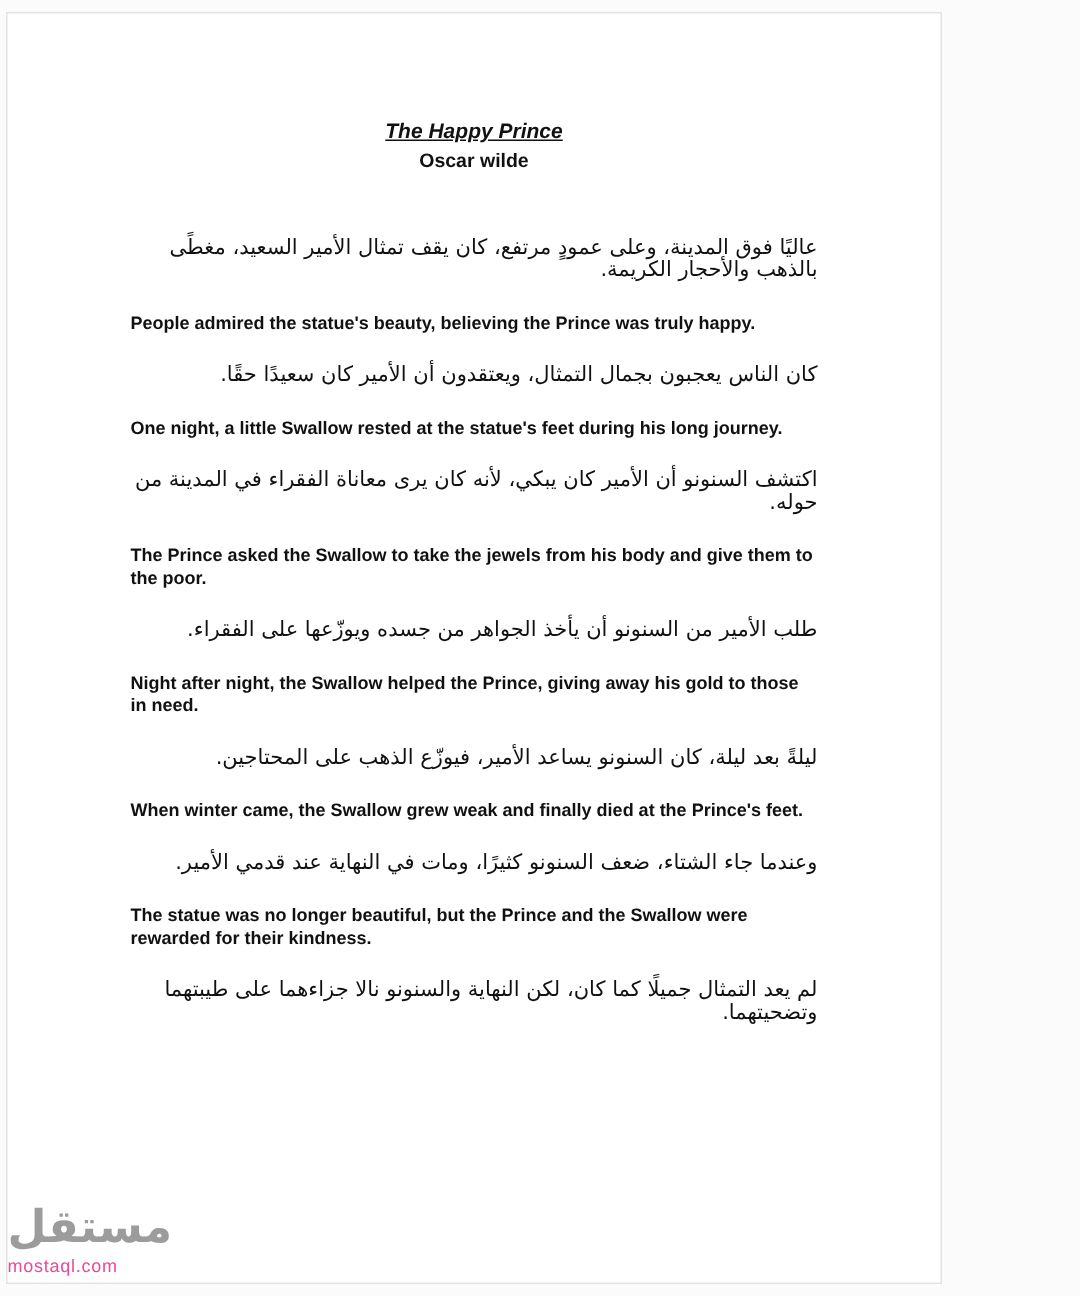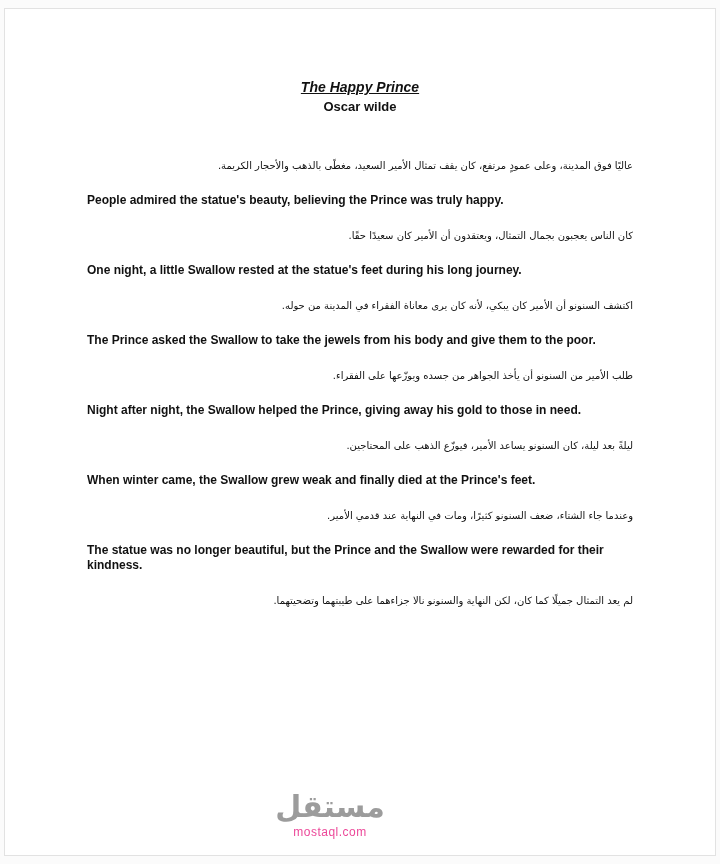--- a/index.html
+++ b/index.html
@@ -7,21 +7,21 @@
   body {
     width: 720px;
     height: 864px;
     background: #fbfbfb;
     font-family: "Liberation Sans", sans-serif;
     color: #111111;
     overflow: hidden;
   }
   .sheet {
     position: relative;
-    width: 712px;
+    width: 624px;
     height: 848px;
     margin: 8px 4px;
     background: #ffffff;
     border: 1px solid #e2e2e2;
     padding: 70px 82px 0 82px;
   }
   .title-block { text-align: center; margin-bottom: 44px; }
   .doc-title {
     font-size: 14px;
     font-weight: bold;
@@ -38,33 +38,33 @@
     font-size: 12px;
     font-weight: bold;
     line-height: 15px;
     text-align: left;
     margin: 0 0 20px 0;
     color: #111111;
   }
   p.ar {
     direction: rtl;
     unicode-bidi: embed;
-    font-size: 10px;
+    font-size: 14px;
     line-height: 15px;
     text-align: right;
     margin: 0 0 20px 0;
     font-family: "DejaVu Sans", sans-serif;
     color: #111111;
   }
   .watermark {
     position: absolute;
     left: 0;
     right: 60px;
-    bottom: 16px;
-    text-align: center;
+    bottom: 4px;
+    text-align: left;
     pointer-events: none;
   }
   .watermark-logo {
     font-family: "DejaVu Sans", sans-serif;
     font-size: 30px;
     font-weight: bold;
     color: #9c9c9c;
     line-height: 32px;
   }
   .watermark-domain {

